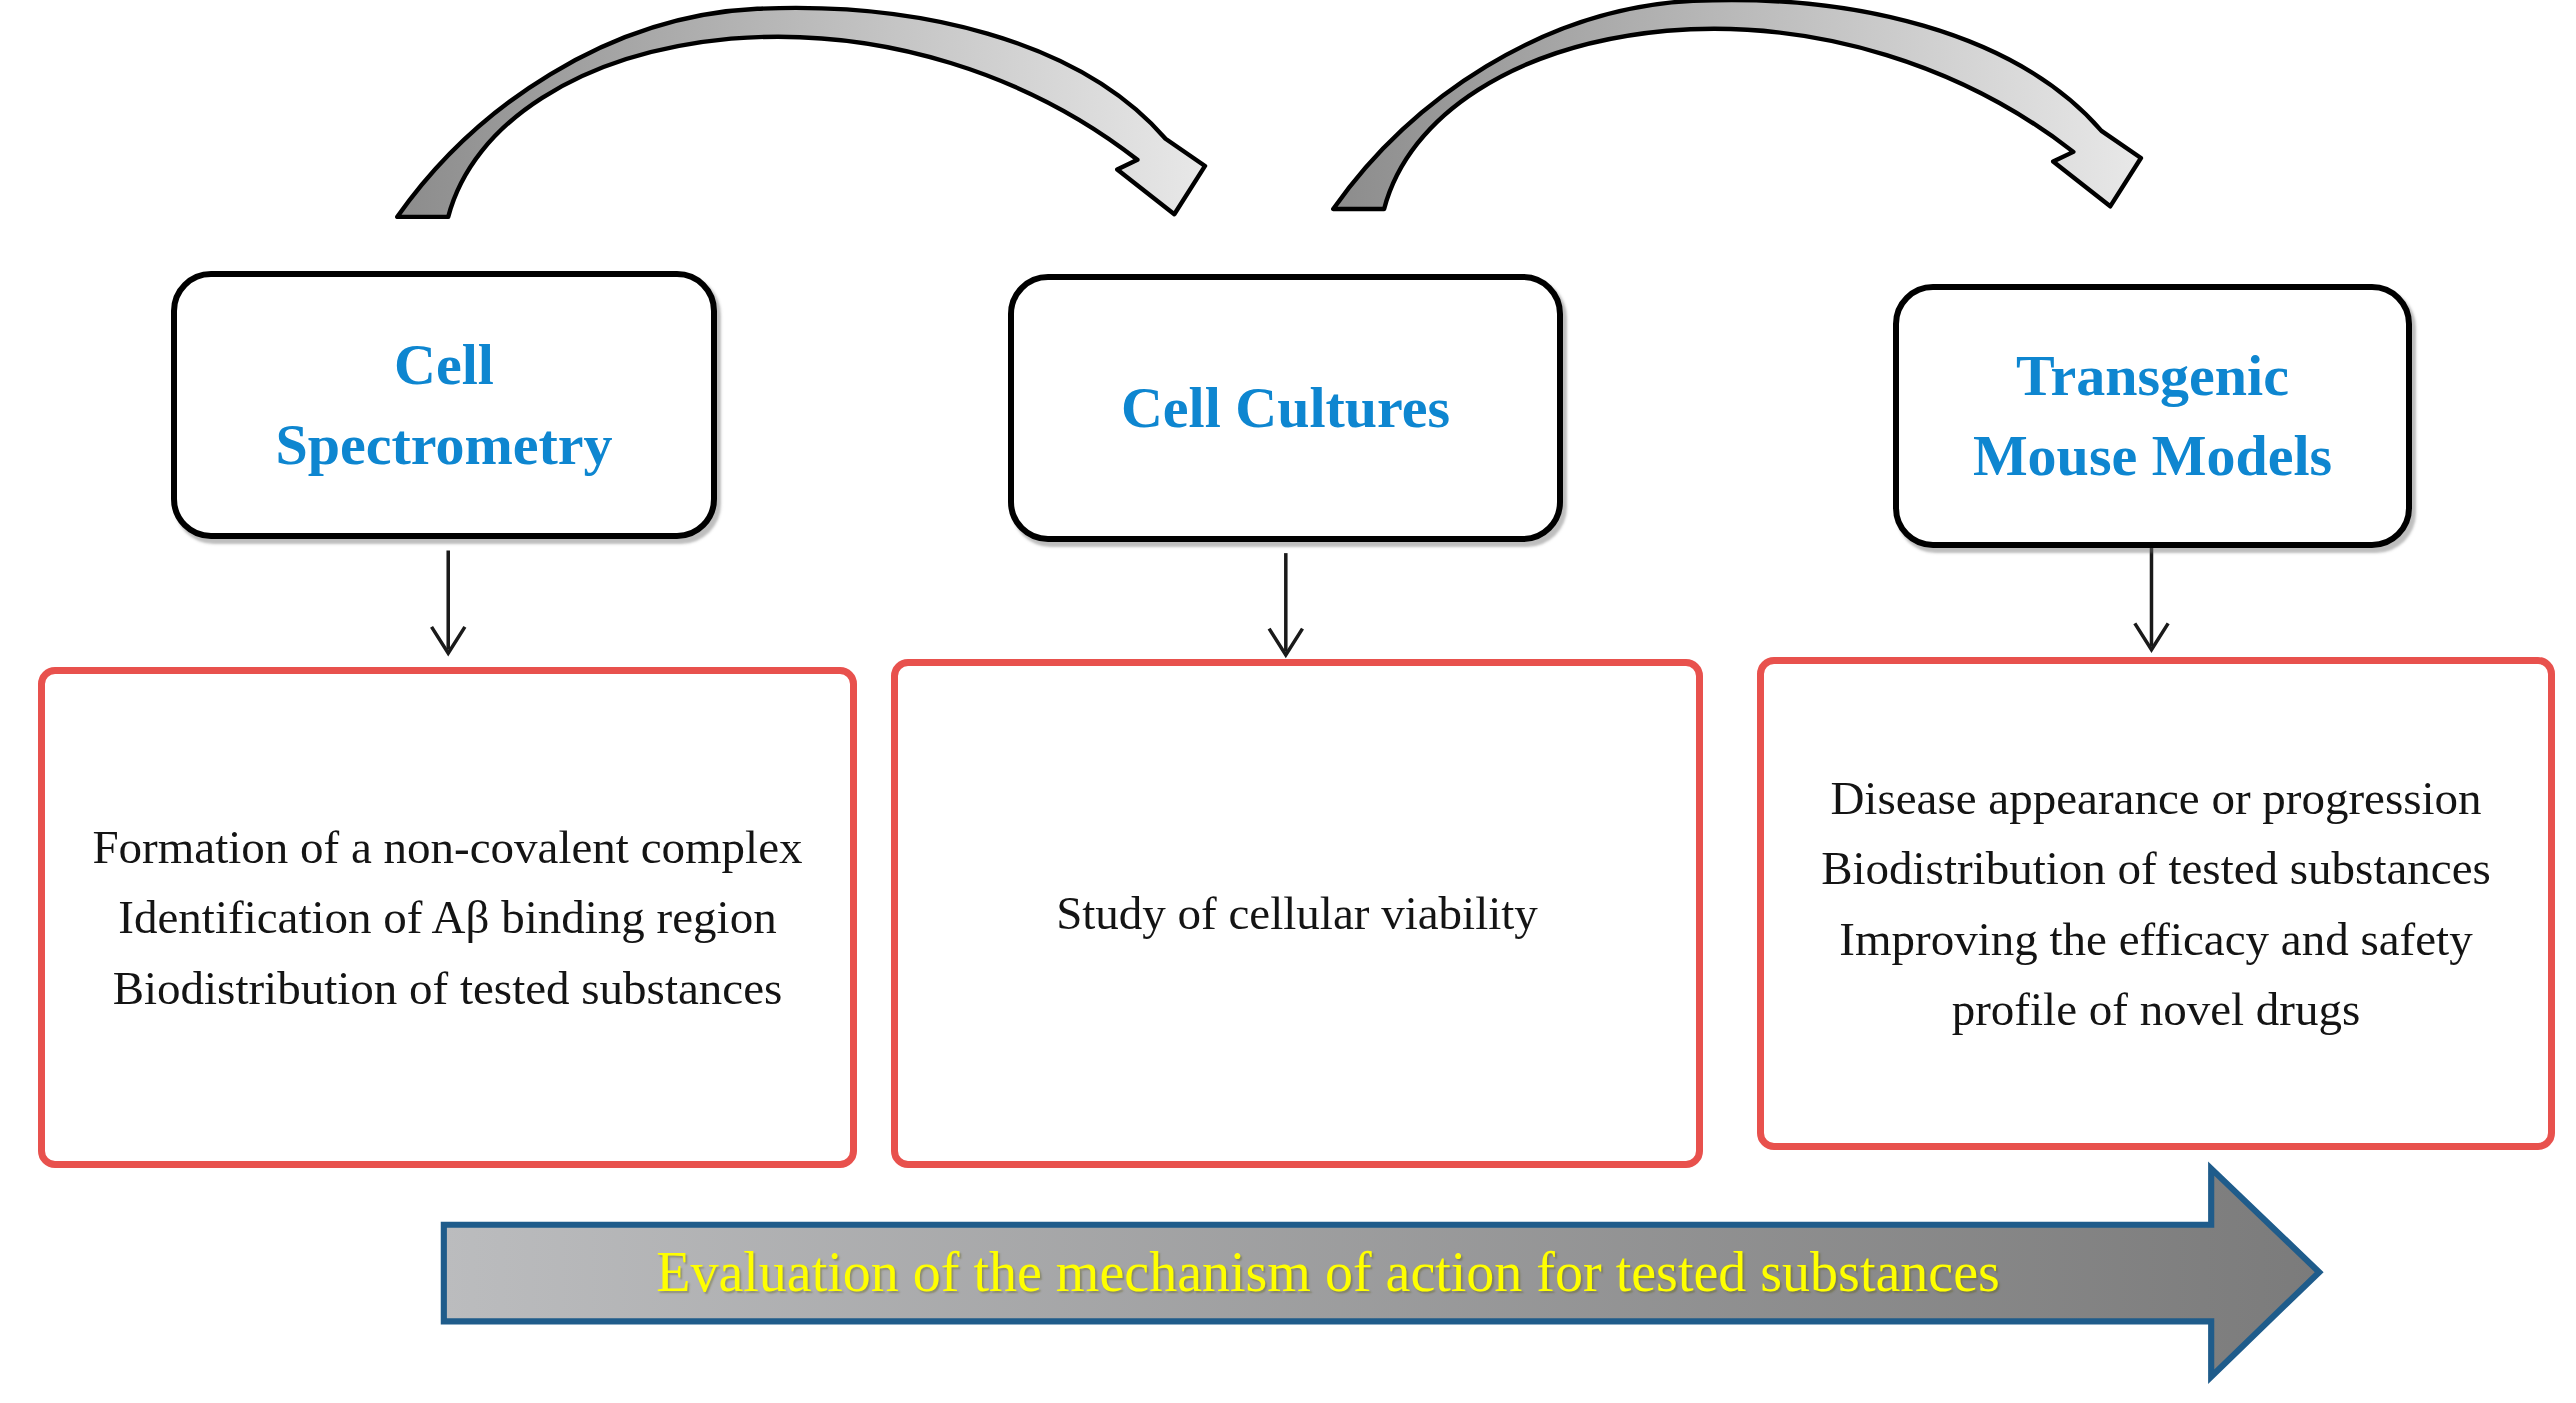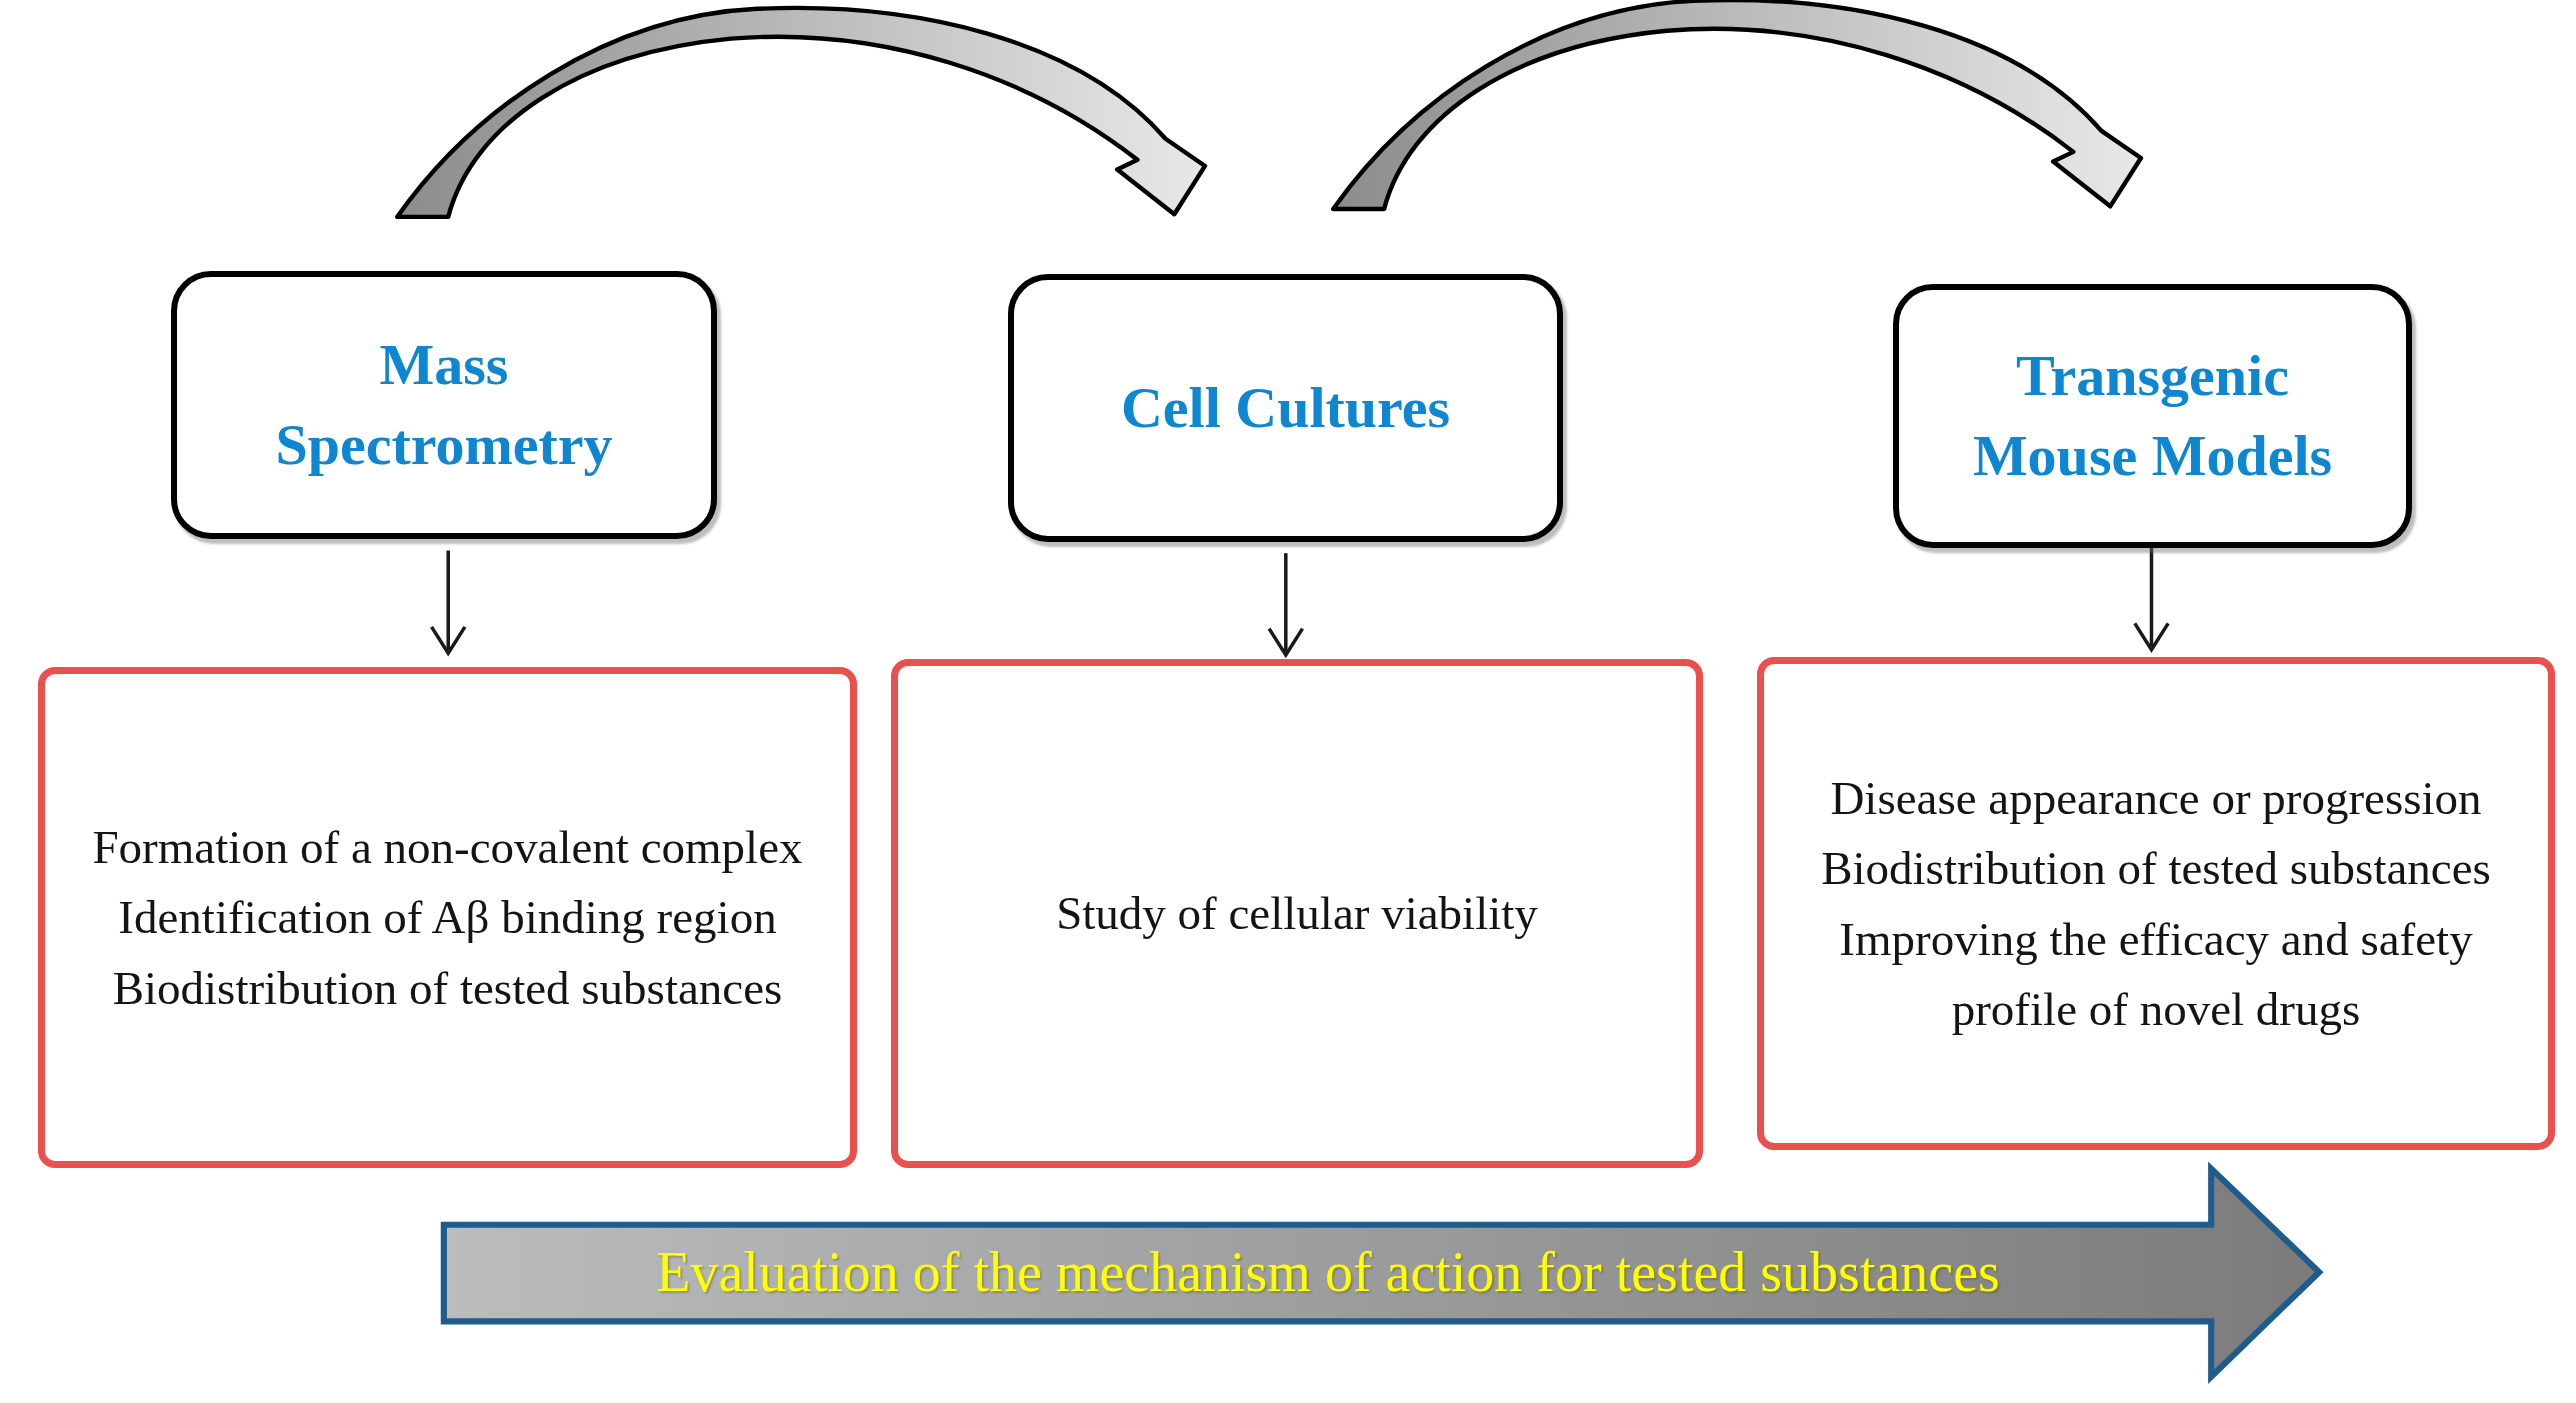--- a/index.html
+++ b/index.html
@@ -120,21 +120,21 @@
     </g>
     <g stroke="#1a1a1a" stroke-width="4" fill="none">
       <path d="M 2450 622 L 2450 736"></path>
       <path d="M 2431 710 L 2450 740 L 2469 710"></path>
     </g>
 
     <polygon points="505,1395 2518,1395 2518,1331 2641,1449 2518,1568 2518,1505 505,1505" fill="url(#bannerGrad)" stroke="var(--banner-border)" stroke-width="7" stroke-linejoin="miter"></polygon>
   </svg>
 
   <div class="method-box" style="left:171px; top:271px; width:546px; height:268px;">
-    <div class="method-title-line">Mass</div>
+    <div class="method-title-line">Cell</div>
     <div class="method-title-line">Spectrometry</div>
   </div>
 
   <div class="method-box" style="left:1008px; top:274px; width:555px; height:268px;">
     <div class="method-title-line">Cell Cultures</div>
   </div>
 
   <div class="method-box" style="left:1893px; top:284px; width:519px; height:264px;">
     <div class="method-title-line">Transgenic</div>
     <div class="method-title-line">Mouse Models</div>

